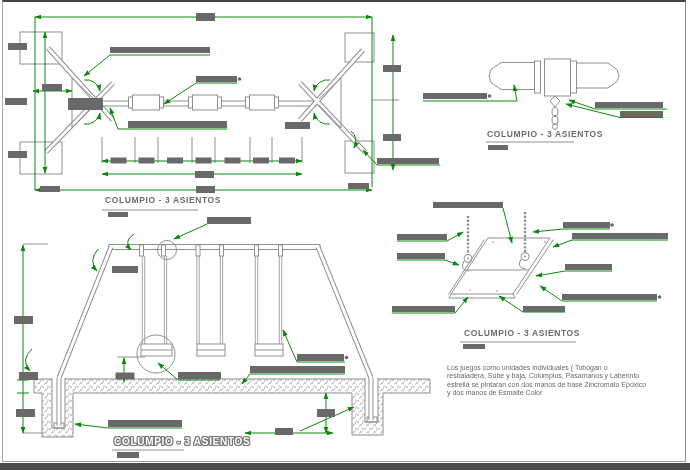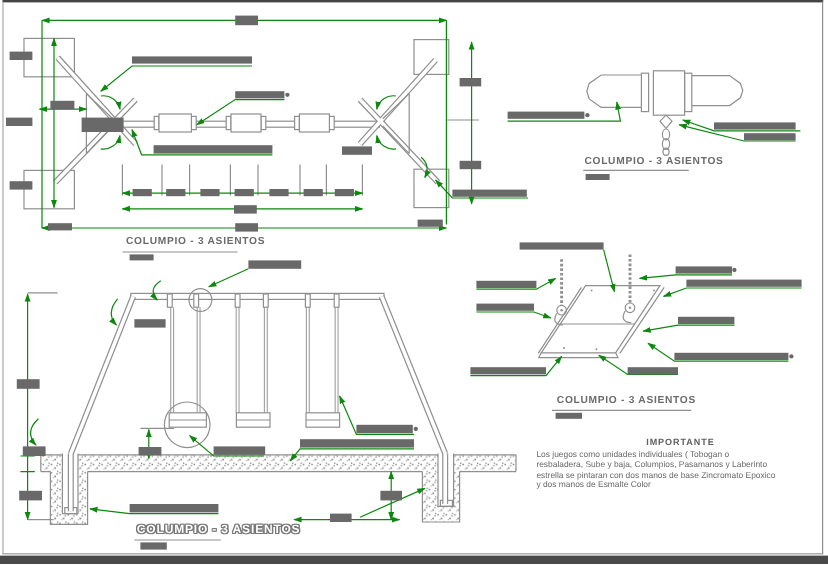--- a/index.html
+++ b/index.html
@@ -259,21 +259,20 @@
     <rect class="rd" x="117" y="452" width="22" height="6"></rect>
   </g>
 </svg>
 
 <div class="vtitle" style="left:105px;top:195px;">COLUMPIO - 3 ASIENTOS</div>
 <div class="vtitle" style="left:487px;top:129px;">COLUMPIO - 3 ASIENTOS</div>
 <div class="vtitle" style="left:464px;top:328px;">COLUMPIO - 3 ASIENTOS</div>
 <div class="vtitle-big" style="left:114px;top:436px;">COLUMPIO - 3 ASIENTOS</div>
 
 <div class="note">
-  <div class="note-heading">IMPORTANTE</div>
   <div class="note-line">Los juegos como unidades individuales ( Tobogan o</div>
   <div class="note-line">resbaladera, Sube y baja, Columpios, Pasamanos y Laberinto</div>
   <div class="note-line">estrella se pintaran con dos manos de base Zincromato Epoxico</div>
   <div class="note-line">y dos manos de Esmalte Color</div>
 </div>
 
 <div class="frame"></div>
 <div class="bottom-bar"></div>
 
 </div>

